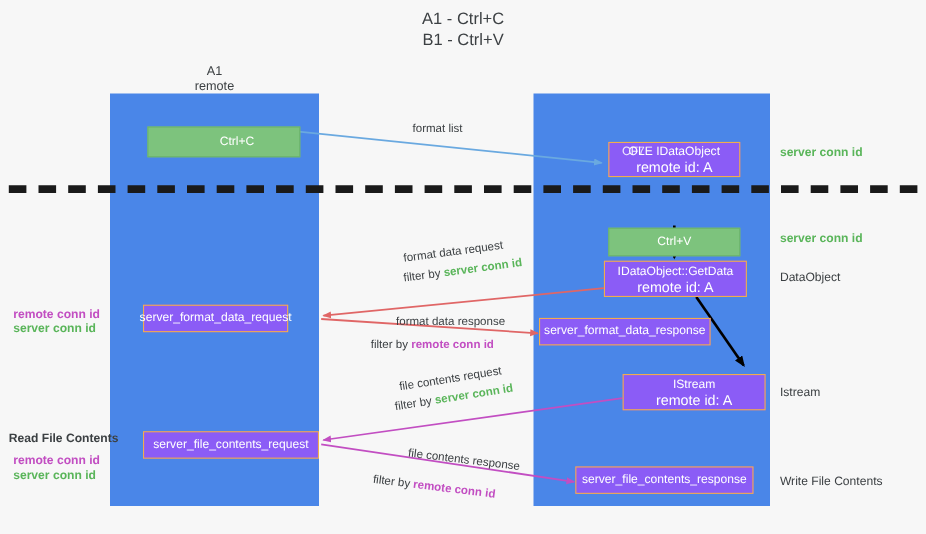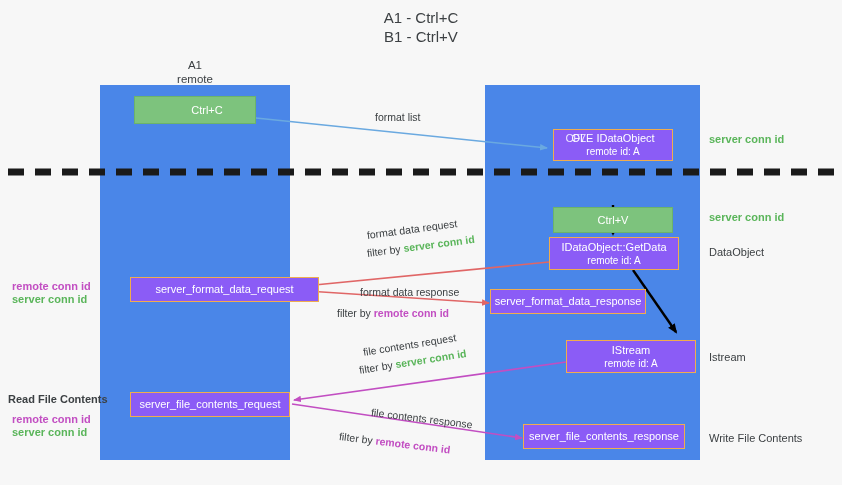--- a/index.html
+++ b/index.html
@@ -62,21 +62,21 @@
     align-items: center;
     justify-content: center;
     text-align: center;
     color: #ffffff;
     font-size: 11px;
     line-height: 13px;
     border: 1px solid rgba(0,0,0,0.10);
   }
   .node.green { background: #7dc37d; border-color: #6bb36b; }
   .node.orange { background: #8b5cf6; border-color: #f0ad4e; align-items: center; }
-  .node .l2 { font-size: 10px; }
+  .node .l2 { font-size: 13px; }
   .node .stack { position: relative; display: inline-block; }
   .node .ghost {
     position: absolute;
     left: -6px;
     top: 0;
     white-space: nowrap;
     opacity: 0.85;
   }
 
   
@@ -146,21 +146,21 @@
 
     <line x1="549" y1="262" x2="294" y2="287" stroke="#e06666" stroke-width="1.6" marker-end="url(#ah-red)"></line>
 
     <line x1="292" y1="290" x2="489" y2="303" stroke="#e06666" stroke-width="1.6" marker-end="url(#ah-red)"></line>
 
     <line x1="566" y1="362" x2="294" y2="400" stroke="#c24ec2" stroke-width="1.6" marker-end="url(#ah-magenta)"></line>
 
     <line x1="292" y1="404" x2="522" y2="438" stroke="#c24ec2" stroke-width="1.6" marker-end="url(#ah-magenta)"></line>
   </svg>
 
-  <div class="abs node green" style="left:134px; top:96px; width:122px; height:28px;padding-left:24px;">
+  <div class="abs node green" style="left:134px; top:115px; width:139px; height:28px;padding-left:24px;">
     <span>Ctrl+C</span>
   </div>
 
   <div class="abs node orange" style="left:553px; top:129px; width:120px; height:32px;">
     <span class="stack">
       <span class="ghost">CF7</span>
       <span>OLE IDataObject</span>
     </span>
     <span class="l2">remote id: A</span>
   </div>
@@ -172,21 +172,21 @@
   <div class="abs node orange" style="left:549px; top:237px; width:130px; height:33px;">
     <span>IDataObject::GetData</span>
     <span class="l2">remote id: A</span>
   </div>
 
   <div class="abs node orange" style="left:566px; top:340px; width:130px; height:33px;">
     <span>IStream</span>
     <span class="l2">remote id: A</span>
   </div>
 
-  <div class="abs node orange" style="left:130px; top:277px; width:189px; height:25px;">
+  <div class="abs node orange" style="left:130px; top:277px; width:132px; height:25px;">
     <span>server_format_data_request</span>
   </div>
 
   <div class="abs node orange" style="left:490px; top:289px; width:156px; height:25px;">
     <span>server_format_data_response</span>
   </div>
 
   <div class="abs node orange" style="left:130px; top:392px; width:160px; height:25px;">
     <span>server_file_contents_request</span>
   </div>

